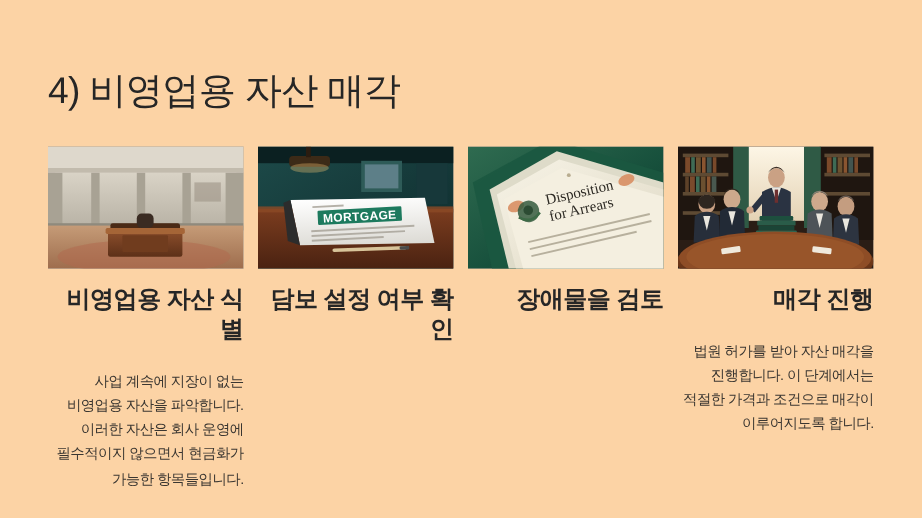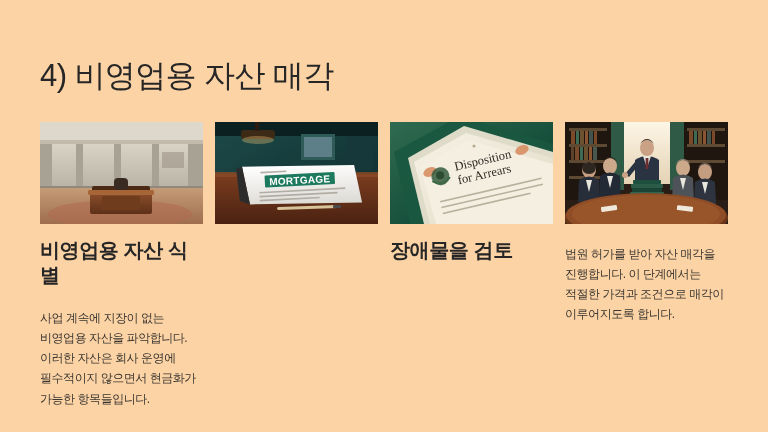--- a/index.html
+++ b/index.html
@@ -16,20 +16,21 @@
     font-family: "Liberation Sans", "DejaVu Sans", sans-serif;
     color: #2b2b2b;
     position: relative;
   }
 
   .slide {
     width: 768px;
     height: 432px;
     position: relative;
     background: #fcd3a5;
+    text-align: right;
   }
 
   
   .slide-title {
     position: absolute;
     left: 40px;
     top: 58px;
     font-size: 31px;
     font-weight: 400;
     letter-spacing: -0.6px;
@@ -170,20 +171,21 @@
               <rect x="46" y="48" width="26" height="1.6"></rect>
               <rect x="44" y="68" width="86" height="1.6"></rect>
               <rect x="44" y="72" width="78" height="1.6"></rect>
               <rect x="44" y="76" width="60" height="1.6"></rect>
             </g>
           </g>
           <rect x="62" y="84" width="62" height="3" rx="1.5" fill="#d8c49a" transform="rotate(-2 93 85)"></rect>
           <rect x="118" y="83" width="8" height="3" rx="1" fill="#4a4a4a" transform="rotate(-2 122 84)"></rect>
         </svg>
       </div>
+      <div class="card-heading">담보 설정 여부 확인</div>
     </div>
 
     <div class="card">
       <div class="card-media">
         <svg viewBox="0 0 163 102" preserveAspectRatio="xMidYMid slice" role="img">
           <defs>
             <linearGradient id="c3green" x1="0" y1="0" x2="1" y2="1">
               <stop offset="0%" stop-color="#2f6b50"></stop>
                 <stop offset="55%" stop-color="#17503c"></stop>
               <stop offset="100%" stop-color="#0d3528"></stop>
@@ -320,17 +322,18 @@
 
           <ellipse cx="81" cy="96" rx="82" ry="24" fill="url(#c4table)"></ellipse>
           <ellipse cx="81" cy="93" rx="80" ry="22" fill="#8e4d26"></ellipse>
           <ellipse cx="81" cy="92" rx="74" ry="19" fill="#a05c2e" opacity="0.55"></ellipse>
           <g fill="#efe9dc">
             <rect x="36" y="84" width="16" height="5" rx="1" transform="rotate(-8 44 86)"></rect>
             <rect x="112" y="84" width="16" height="5" rx="1" transform="rotate(7 120 86)"></rect>
           </g>
         </svg>
       </div>
+      <div class="card-heading">매각 진행</div>
       <div class="card-body">법원 허가를 받아 자산 매각을 진행합니다. 이 단계에서는 적절한 가격과 조건으로 매각이 이루어지도록 합니다.</div>
     </div>
 
   </div>
 </div>
 
 </body></html>

